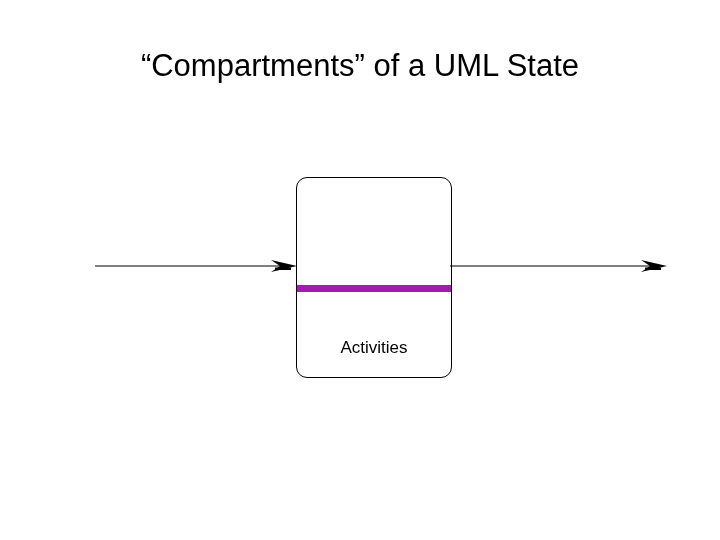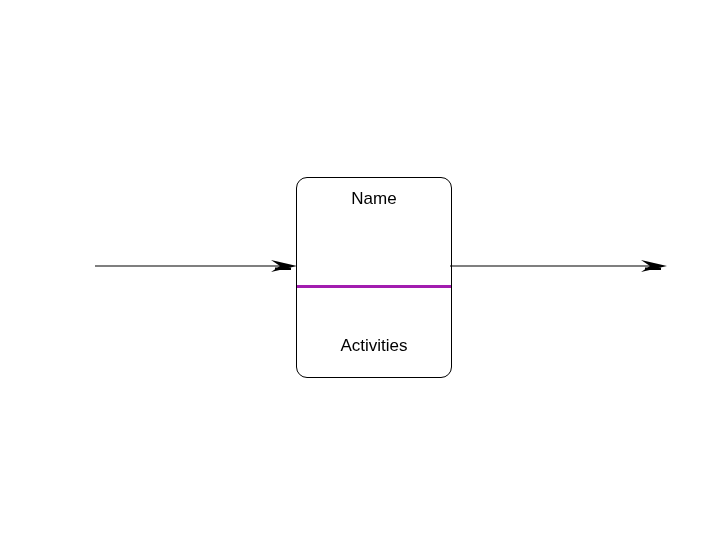--- a/index.html
+++ b/index.html
@@ -78,21 +78,21 @@
     white-space: nowrap;
   }
   #compartment-variables .optional-line {
     font-style: italic;
     font-size: 16px;
     line-height: 21px;
   }
   #compartment-activities {
     top: 107px;
     height: 92px;
-    border-top: 3px solid #a21caf;
+    border-top: 7px solid #a21caf;
     display: flex;
     align-items: center;
     justify-content: center;
     padding-top: 26px;
   }
   #compartment-activities .ctext {
     font-size: 17px;
     line-height: 20px;
   }
   
@@ -112,26 +112,24 @@
   }
   .transition svg {
     display: block;
   }
 </style>
 </head>
 <body>
 
 <div id="slide">
 
+  <div id="slide-title">“Compartments” of a UML State</div>
 
   <div id="state-box">
 
-    <div class="compartment" id="compartment-name">
-      <span class="ctext">Name</span>
-    </div>
 
 
     <div class="compartment" id="compartment-activities">
       <span class="ctext">Activities</span>
     </div>
 
   </div>
 
   <div class="transition" id="incoming-transition">
     <svg width="203" height="20" viewBox="0 0 203 20" aria-hidden="true">

